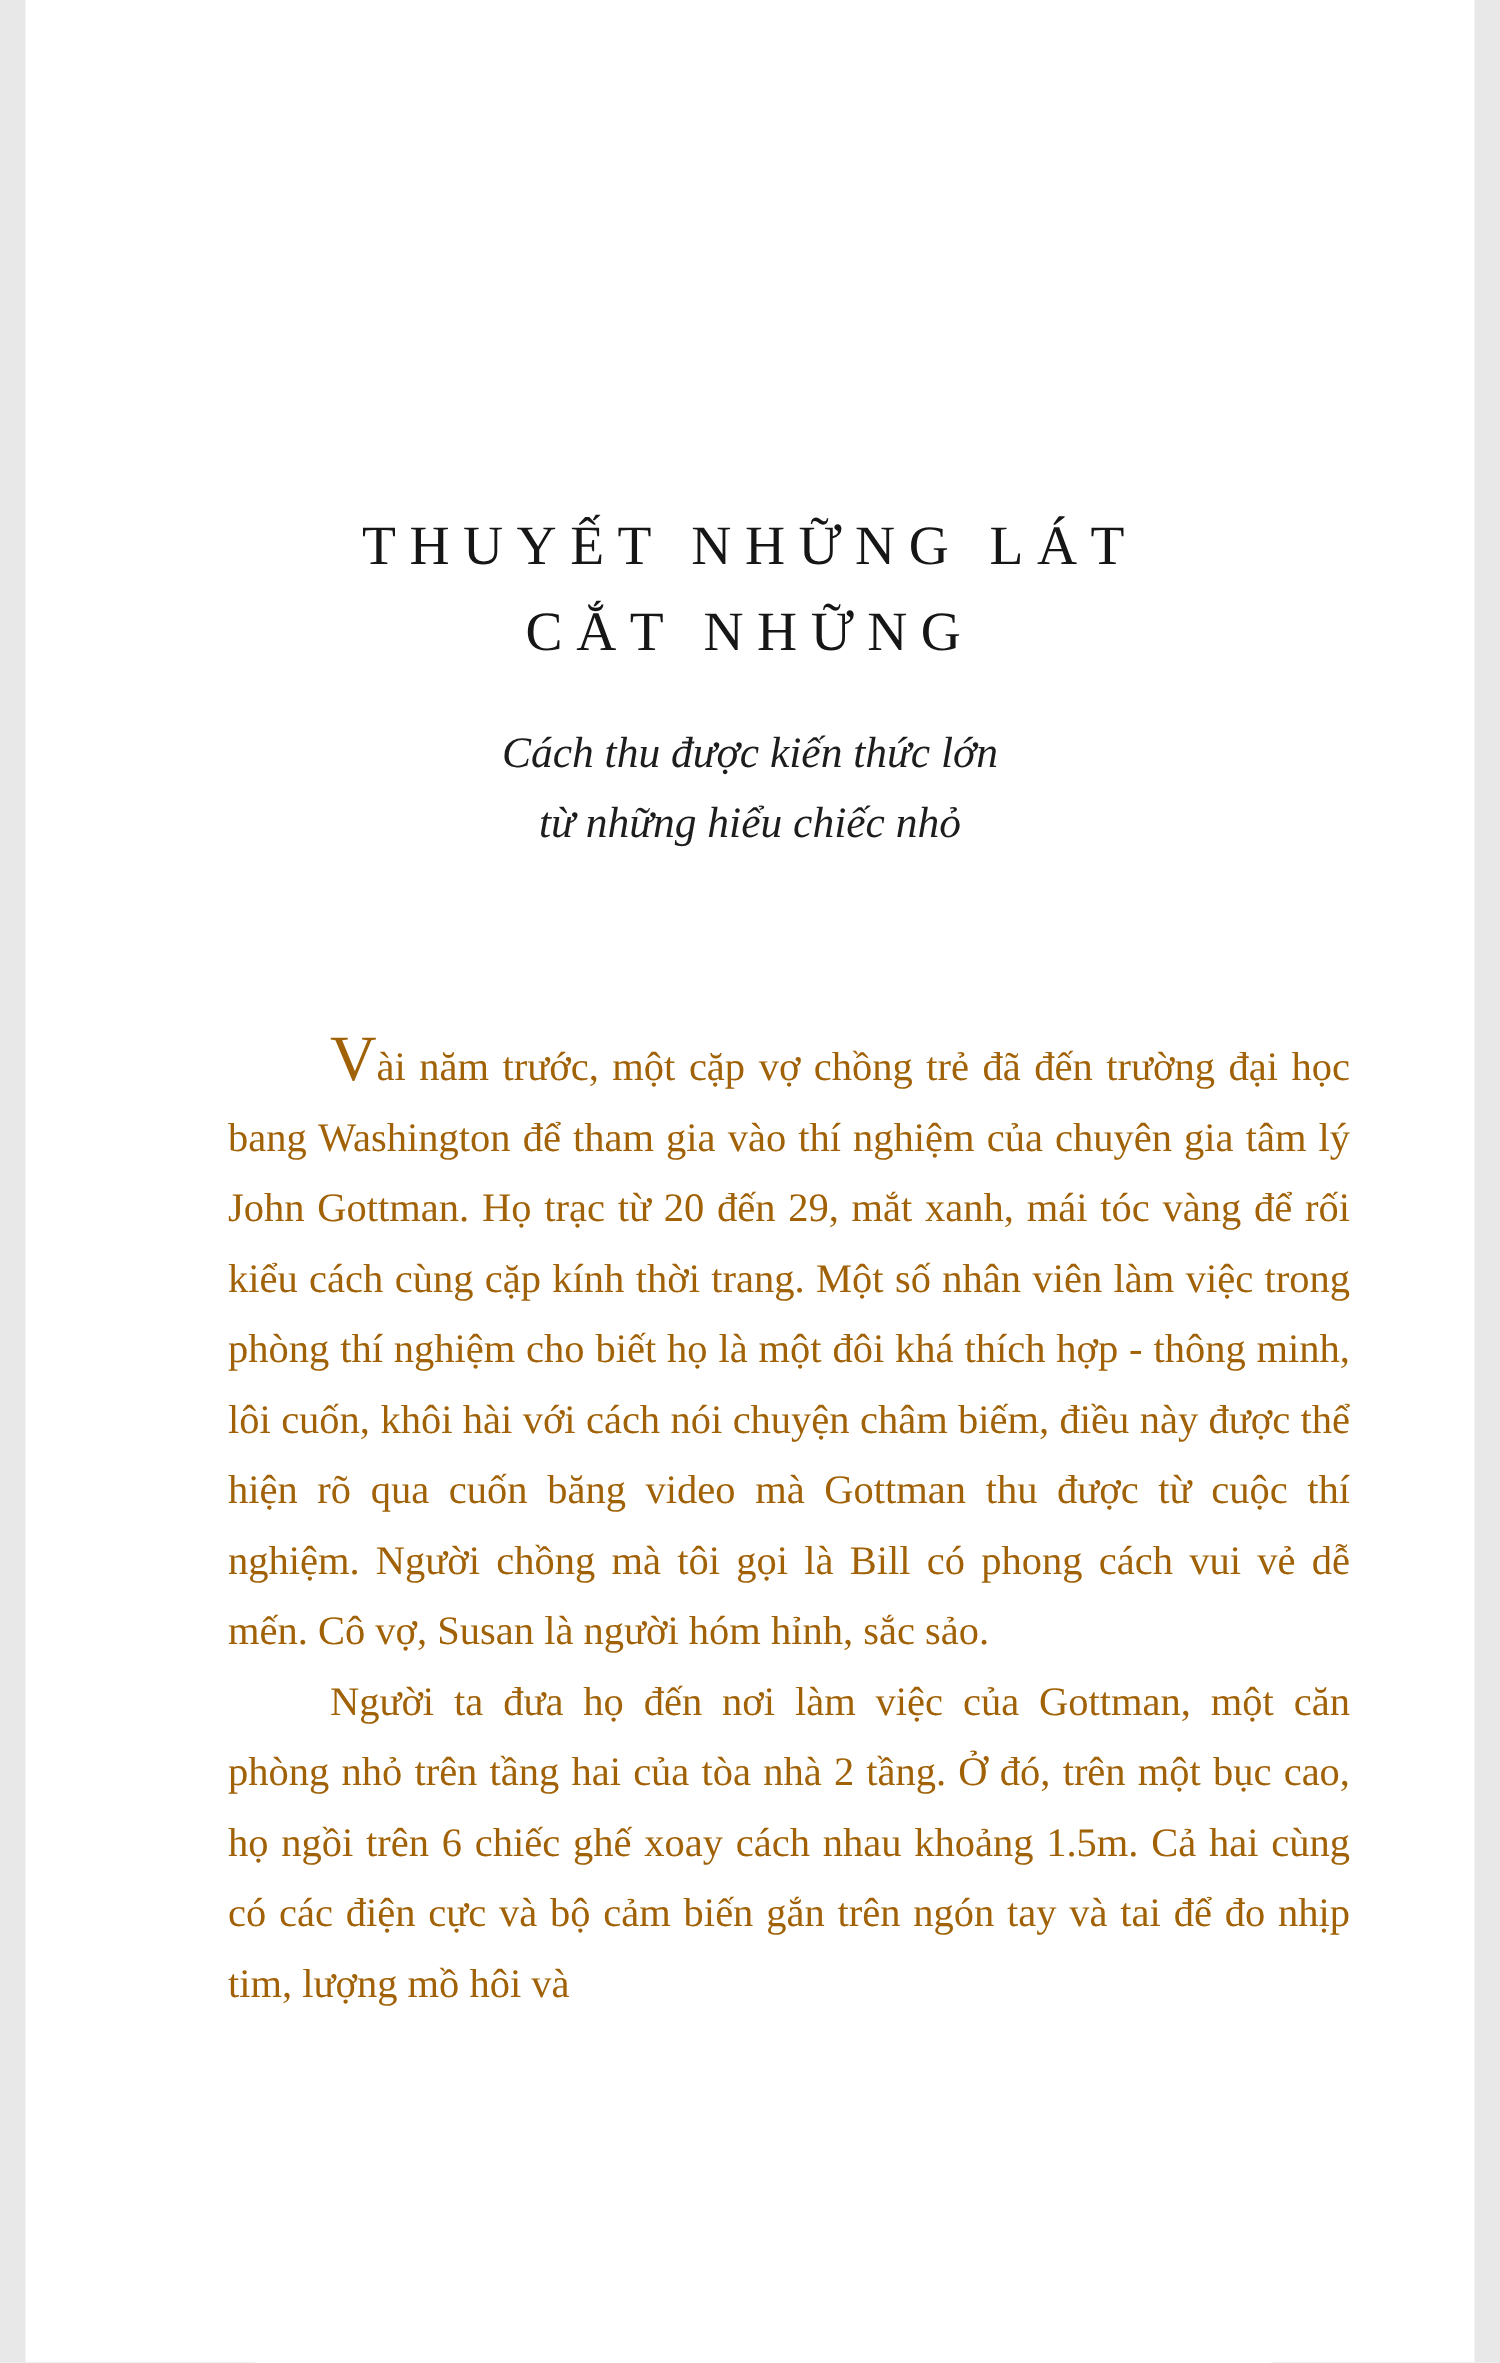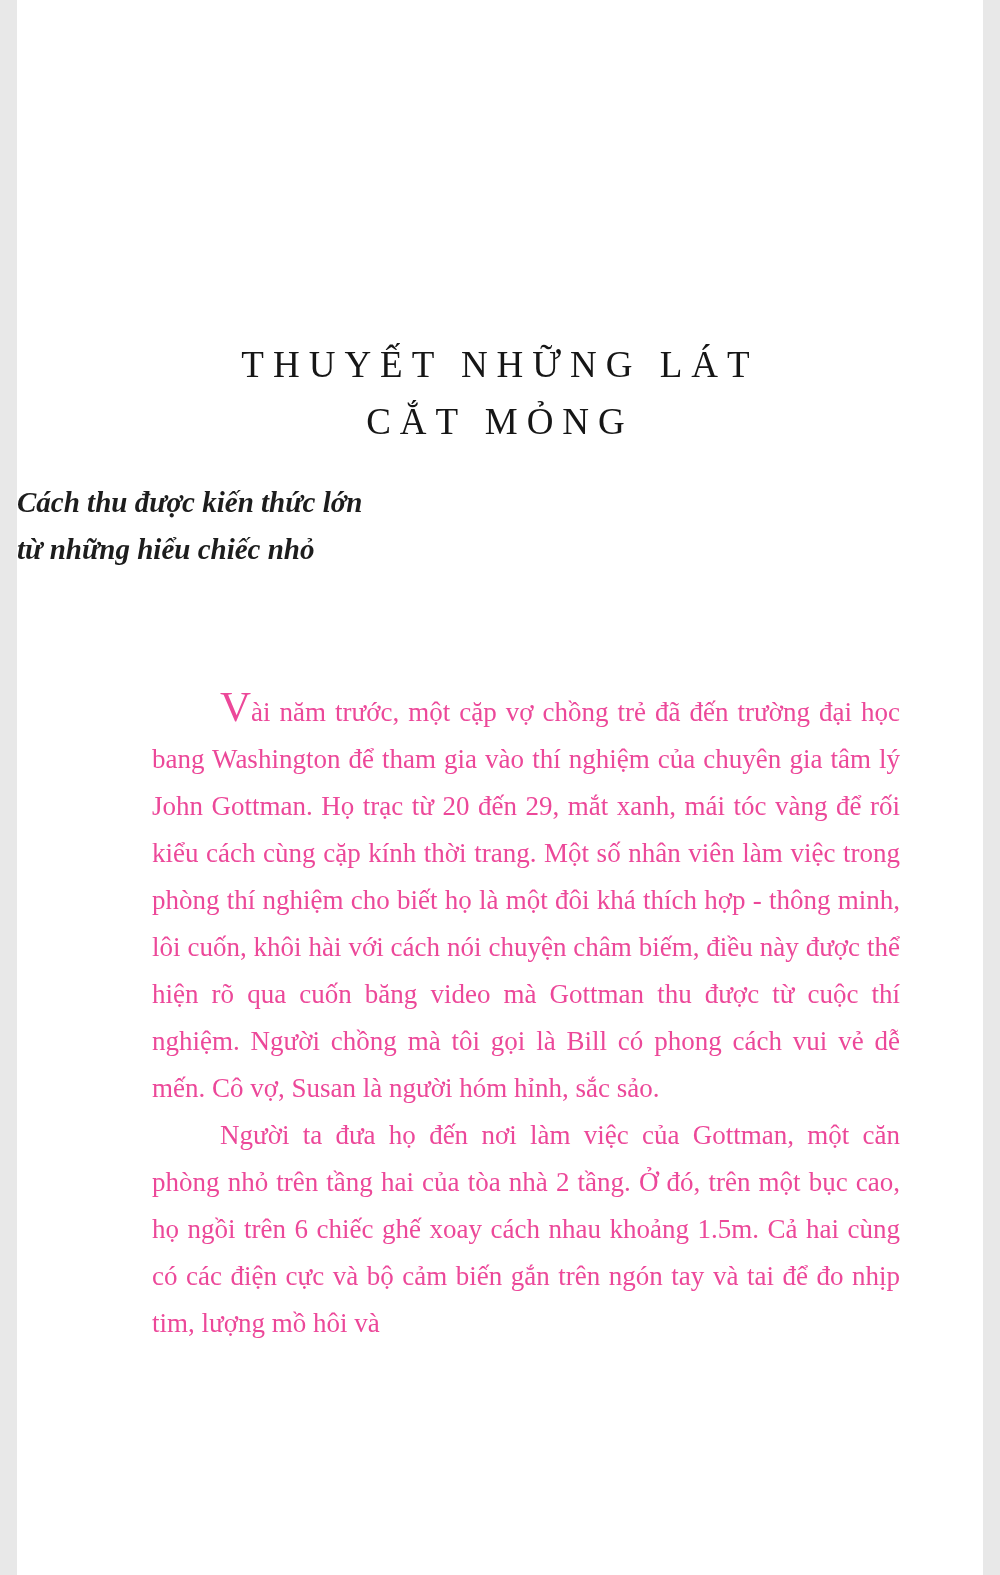--- a/index.html
+++ b/index.html
@@ -28,54 +28,55 @@
       line-height: 57px;
       color: #161616;
     }
     .title-line { display: block; }
     .chapter-subtitle {
       position: absolute;
       top: 479px;
       left: 0;
       width: 100%;
       margin: 0;
-      font-weight: 700;
+      text-align: center;
+      font-weight: 400;
       font-style: italic;
       font-size: 29px;
       line-height: 47px;
       color: #1d1d1d;
     }
     .subtitle-line { display: block; }
     .body-text {
       position: absolute;
       top: 683px;
       left: 135px;
       width: 748px;
       font-size: 27px;
       line-height: 47px;
       text-align: justify;
-      color: #ec4899;
+      color: #a16207;
     }
     .para {
       margin: 0;
       text-indent: 68px;
     }
     .initial {
       font-size: 43px;
       line-height: 47px;
     }
   </style>
 </head>
 <body>
 
 <div class="page">
 
   <h1 class="chapter-title">
     <span class="title-line">THUYẾT NHỮNG LÁT</span>
-    <span class="title-line">CẮT MỎNG</span>
+    <span class="title-line">CẮT NHỮNG</span>
   </h1>
 
   <h2 class="chapter-subtitle">
     <span class="subtitle-line">Cách thu được kiến thức lớn</span>
     <span class="subtitle-line">từ những hiểu chiếc nhỏ</span>
   </h2>
 
   <div class="body-text">
     <p class="para"><span class="initial">V</span><span>ài năm trước, một cặp vợ chồng trẻ đã đến trường đại học bang Washington để tham gia vào thí nghiệm của chuyên gia tâm lý John Gottman. Họ trạc từ 20 đến 29, mắt xanh, mái tóc vàng để rối kiểu cách cùng cặp kính thời trang. Một số nhân viên làm việc trong phòng thí nghiệm cho biết họ là một đôi khá thích hợp - thông minh, lôi cuốn, khôi hài với cách nói chuyện châm biếm, điều này được thể hiện rõ qua cuốn băng video mà Gottman thu được từ cuộc thí nghiệm. Người chồng mà tôi gọi là Bill có phong cách vui vẻ dễ mến. Cô vợ, Susan là người hóm hỉnh, sắc sảo.</span></p>
     <p class="para"><span>Người ta đưa họ đến nơi làm việc của Gottman, một căn phòng nhỏ trên tầng hai của tòa nhà 2 tầng. Ở đó, trên một bục cao, họ ngồi trên 6 chiếc ghế xoay cách nhau khoảng 1.5m. Cả hai cùng có các điện cực và bộ cảm biến gắn trên ngón tay và tai để đo nhịp tim, lượng mồ hôi và</span></p>

